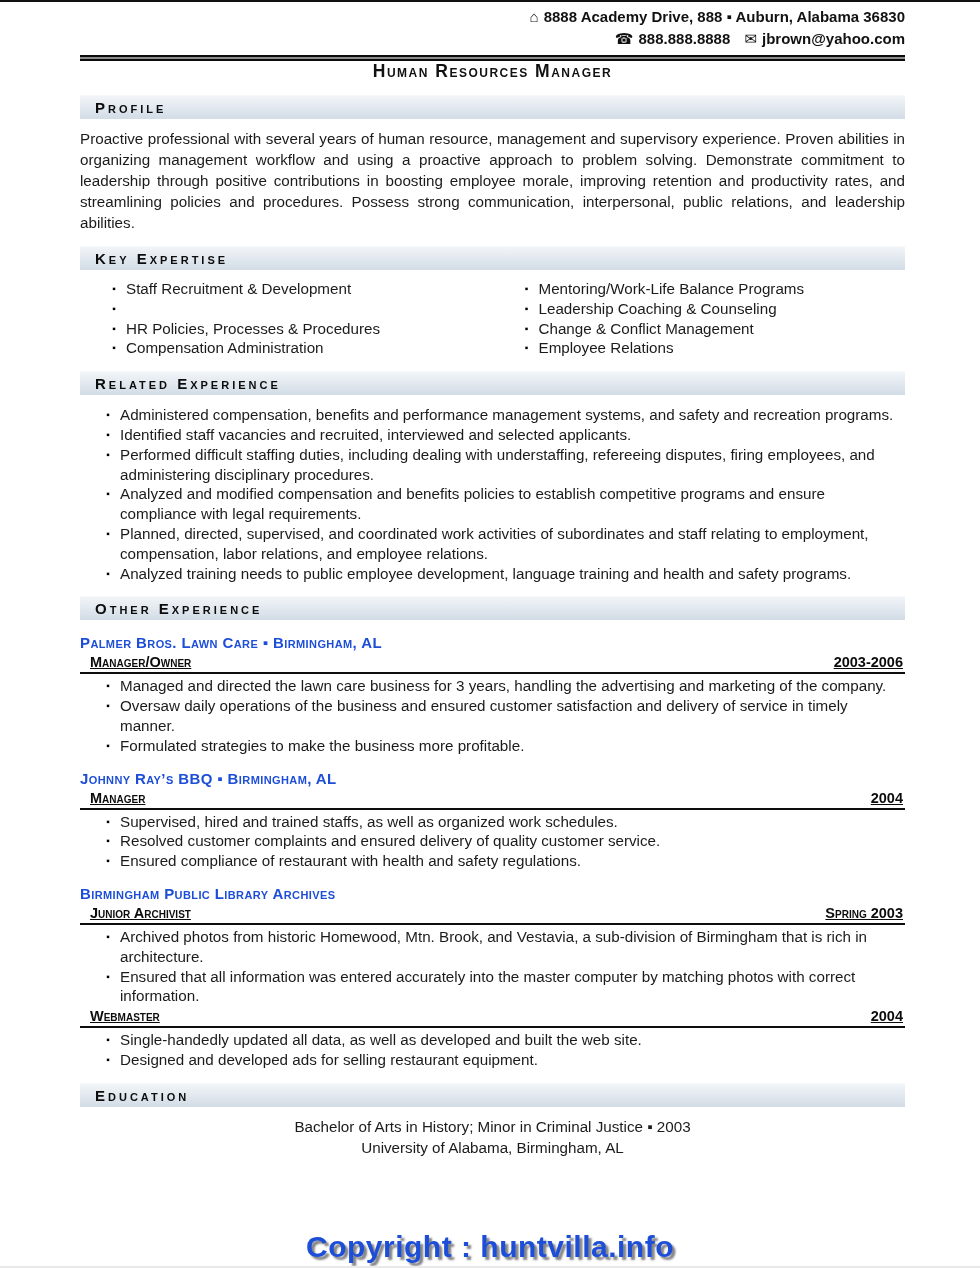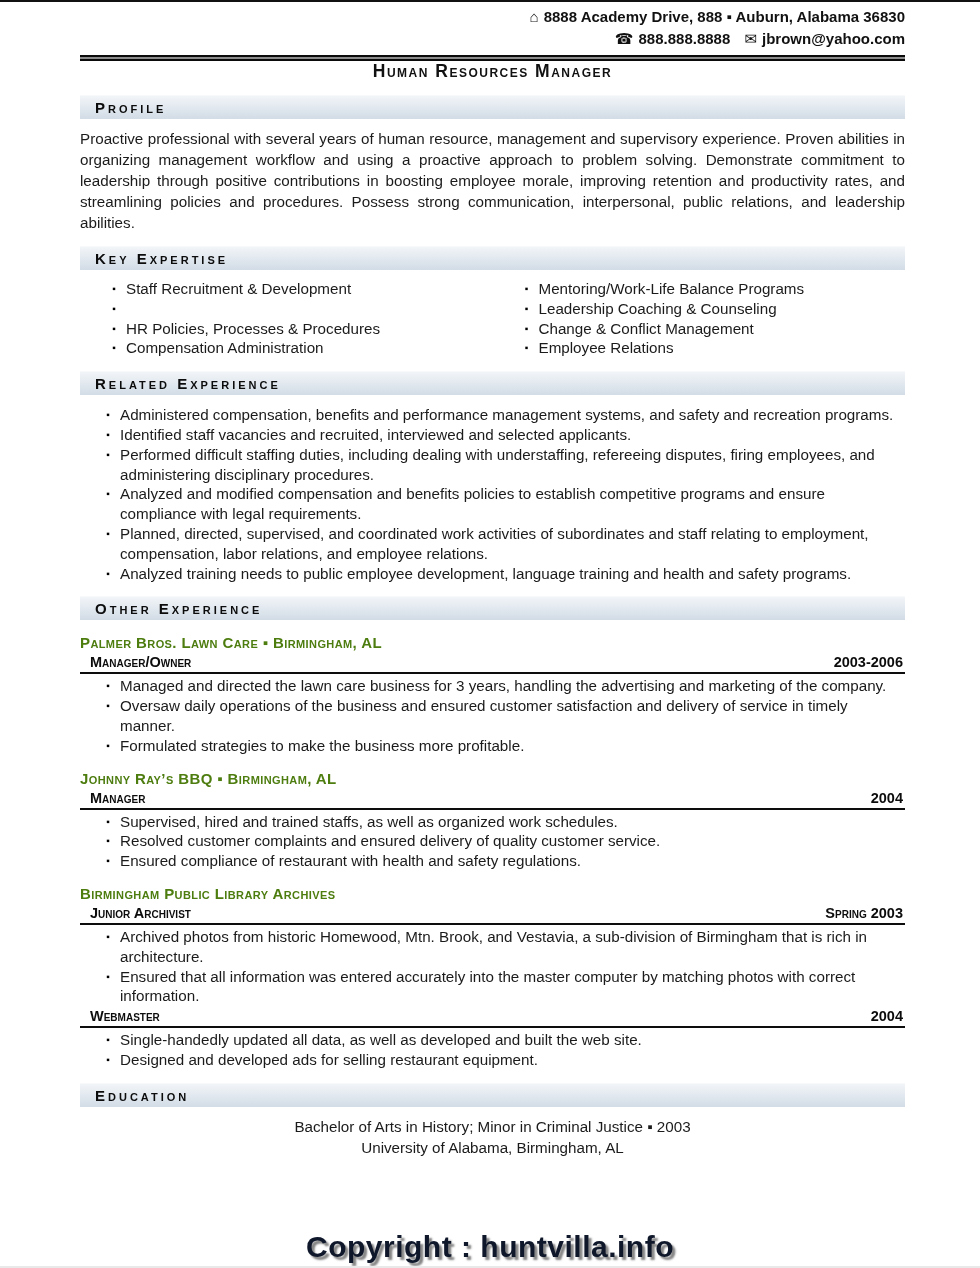--- a/index.html
+++ b/index.html
@@ -38,35 +38,35 @@
 
   .grid2{margin-top:9px;display:grid;grid-template-columns:1fr 1fr;row-gap:0;}
   .brow{display:flex;align-items:flex-start;line-height:19.8px;font-size:15.2px;}
   .brow .sq{flex:0 0 24px;text-align:center;font-size:10px;line-height:19.8px;color:#000;}
   .brow .bt{flex:1;}
   .ind1 .sq{margin-left:16px;}
   .ind2 .sq{margin-left:22px;}
   .mt10{margin-top:10px;}
 
   
-  .company{margin-top:13px;font-size:15px;font-variant:small-caps;font-weight:600;letter-spacing:.4px;color:#4d7c0f;line-height:19px;}
+  .company{margin-top:13px;font-size:15px;font-variant:small-caps;font-weight:600;letter-spacing:.4px;color:#1d4ed8;line-height:19px;}
   .job-head{
     display:flex;justify-content:space-between;align-items:baseline;
     margin-top:1px;padding:0 2px 1px 10px;border-bottom:2px solid #0d0d0d;
-    font-variant:small-caps;font-weight:700;font-size:14.5px;color:#0c0c0c;line-height:18px;
+    font-variant:small-caps;font-weight:700;font-size:14.5px;color:#0c0c0c;line-height:18px;text-decoration:underline;
   }
   .job-bullets{margin-top:2px;}
 
   
   .edu{margin-top:9px;text-align:center;font-size:15.2px;line-height:21.5px;}
 
   
   .watermark{
     position:absolute;left:0;bottom:4px;width:100%;text-align:center;
-    font-size:30px;font-weight:700;color:#0f172a;letter-spacing:.5px;
+    font-size:30px;font-weight:700;color:#1d4ed8;letter-spacing:.5px;
     text-shadow:3px 3px 2px rgba(110,110,110,.85);
   }
 </style>
 </head>
 <body>
 
 <div class="top-edge"></div>
 
 <div class="page">
 

